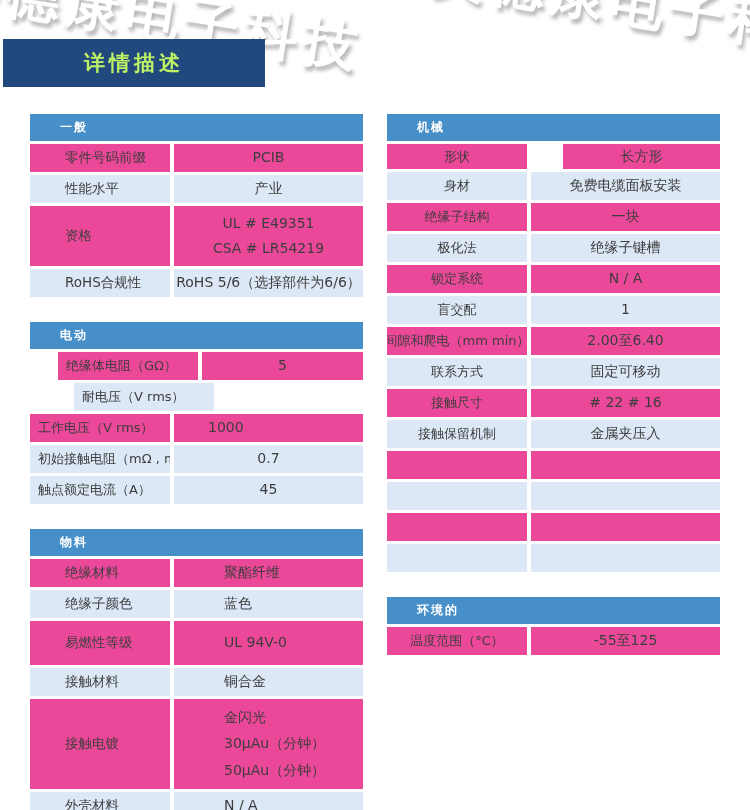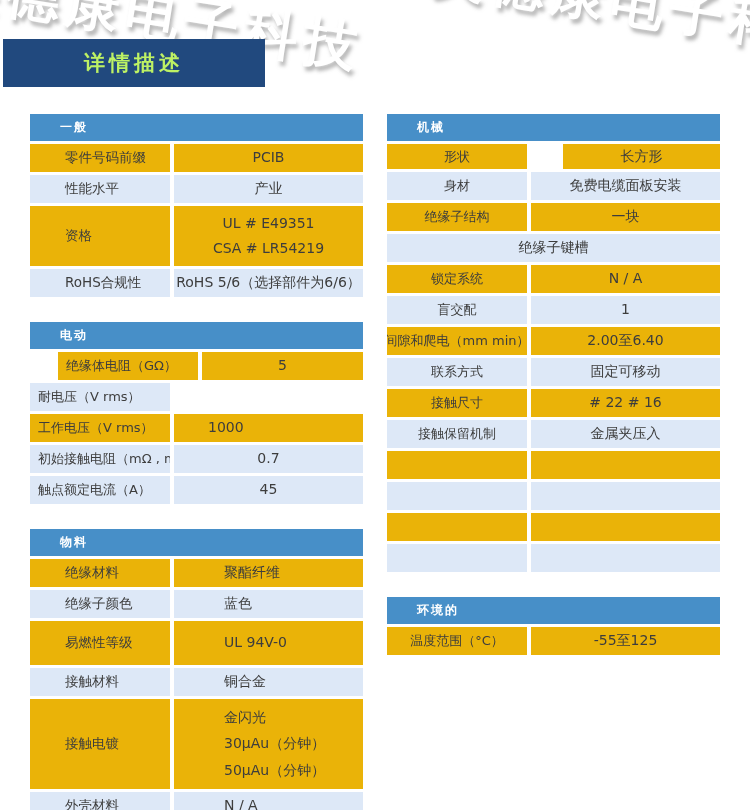--- a/index.html
+++ b/index.html
@@ -40,21 +40,21 @@
   .cell { box-sizing:border-box; }
   .lab {
     width:140px; flex:none; margin-right:4px; display:flex; align-items:center;
     font-size:13.5px; white-space:nowrap; overflow:hidden;
   }
   .val {
     flex:1; display:flex; flex-direction:column; justify-content:space-evenly;
     font-size:14px; white-space:nowrap; overflow:hidden;
   }
   .val span { line-height:1.1; }
-  .shade-gray { background:#eab308; }
+  .shade-gray { background:#ec4899; }
   .shade-blue { background:#dde8f7; }
 
   .lab-pad35 { padding-left:35px; }
   .lab-pad8  { padding-left:8px; font-size:13px; }
   .lab-center{ justify-content:center; text-align:center; padding:0 2px; font-size:13px; }
 
   .val-center { align-items:center; text-align:center; }
   .val-pad50  { align-items:flex-start; padding-left:50px; }
   .val-pad34  { align-items:flex-start; padding-left:34px; }
 </style>
@@ -108,21 +108,21 @@
         <div class="spec-table">
           <div class="t-header">
             <span>电动</span>
           </div>
           <div class="trow" style="height: 28px; padding-left: 28px;">
             <div class="cell lab lab-pad8 shade-gray">绝缘体电阻（GΩ）</div>
             <div class="cell val val-center shade-gray">
               <span>5</span>
             </div>
           </div>
-          <div class="trow" style="height: 28px;">
+          <div class="trow" style="height: 28px; margin-left: 44px;">
             <div class="cell lab lab-pad8 shade-blue">耐电压（V rms）</div>
           </div>
           <div class="trow" style="height: 28px;">
             <div class="cell lab lab-pad8 shade-gray">工作电压（V rms）</div>
             <div class="cell val val-pad34 shade-gray">
               <span>1000</span>
             </div>
           </div>
           <div class="trow" style="height: 28px;">
             <div class="cell lab lab-pad8 shade-blue">初始接触电阻（mΩ , max）</div>
@@ -198,20 +198,21 @@
               <span>免费电缆面板安装</span>
             </div>
           </div>
           <div class="trow" style="height: 28px;">
             <div class="cell lab lab-center shade-gray">绝缘子结构</div>
             <div class="cell val val-center shade-gray">
               <span>一块</span>
             </div>
           </div>
           <div class="trow" style="height: 28px;">
+            <div class="cell lab lab-center shade-blue">极化法</div>
             <div class="cell val val-center shade-blue">
               <span>绝缘子键槽</span>
             </div>
           </div>
           <div class="trow" style="height: 28px;">
             <div class="cell lab lab-center shade-gray">锁定系统</div>
             <div class="cell val val-center shade-gray">
               <span>N / A</span>
             </div>
           </div>

